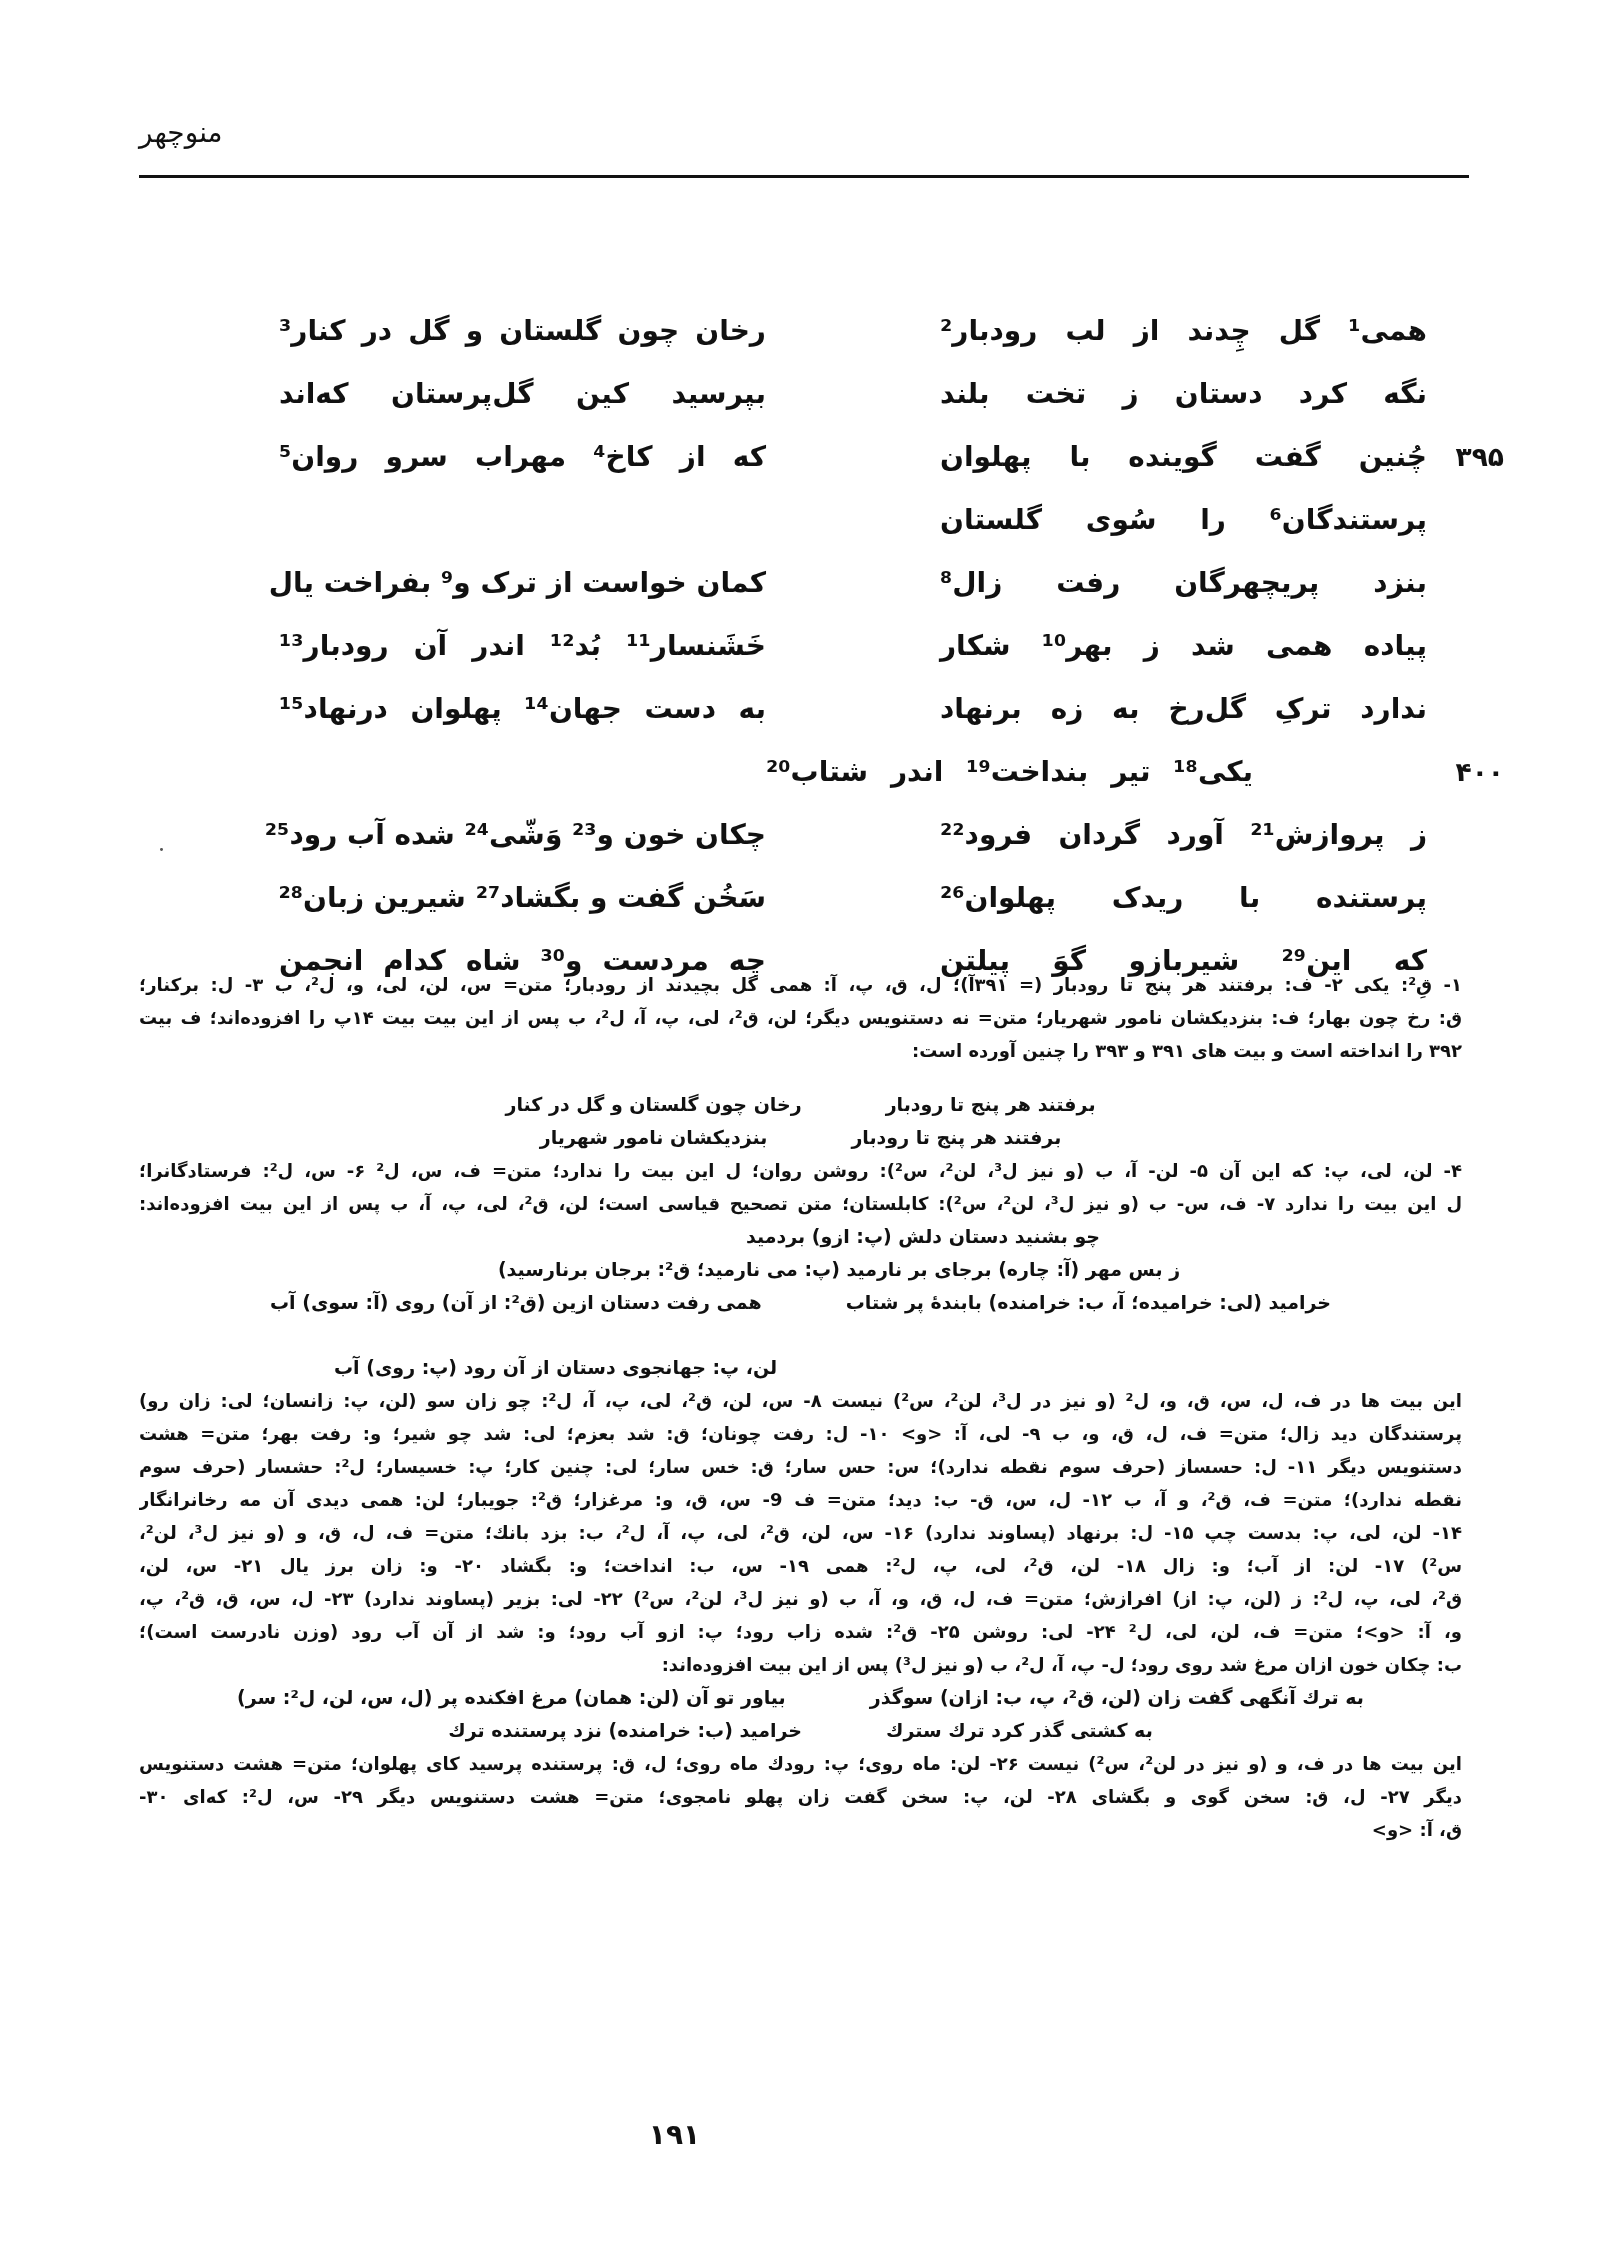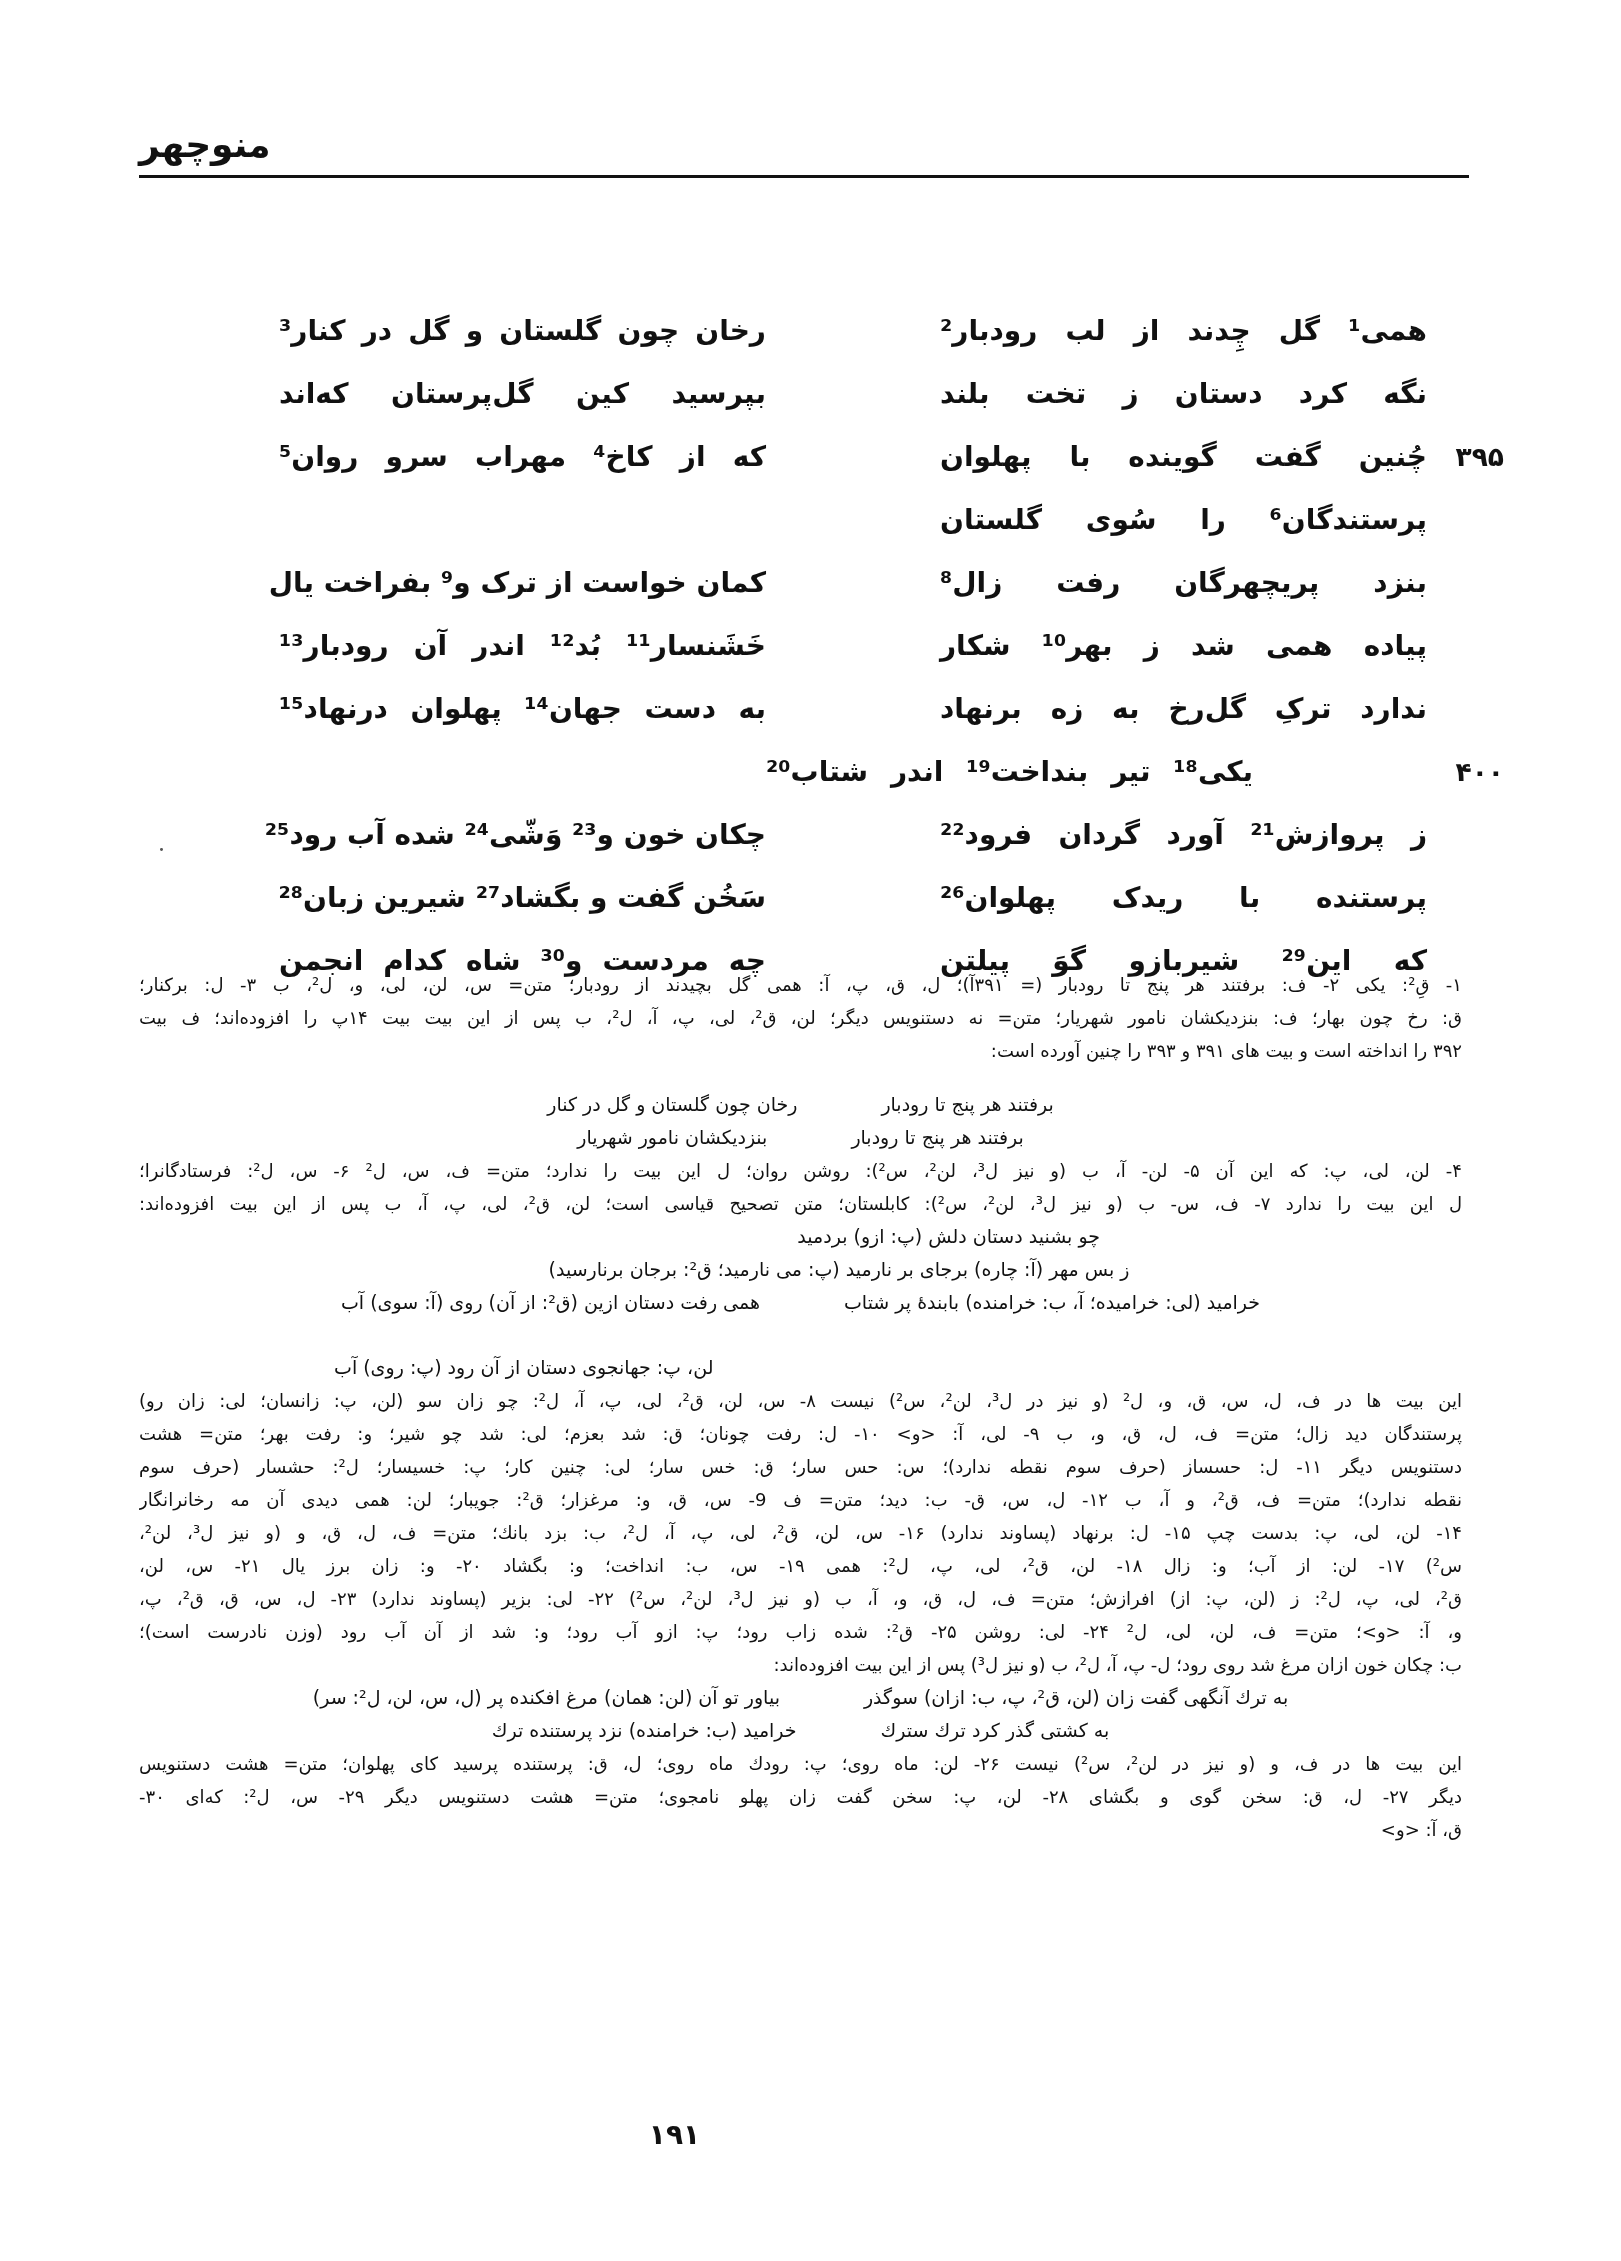--- a/index.html
+++ b/index.html
@@ -1,24 +1,24 @@
 <!DOCTYPE html>
 <html style="font-size:11px"><head>
 <meta charset="utf-8">
 <style>
   html, body { margin:0; padding:0; background:#ffffff; }
   body { width:1621px; height:2261px; position:relative; overflow:hidden; color:#111; font-family:"DejaVu Sans", sans-serif; }
-  .header-title { position:absolute; top:124px; left:139px; font-size:36px; font-weight:bold; direction:rtl; }
+  .header-title { position:absolute; top:116px; left:139px; font-size:28px; font-weight:normal; direction:rtl; }
   .header-rule { position:absolute; top:175px; left:139px; width:1330px; height:2.8px; background:#111; }
   .verses { position:absolute; top:299px; left:230px; width:1197px; direction:rtl; }
   .verse { display:flex; flex-direction:row; height:63px; align-items:center; position:relative; }
   .vnum { position:absolute; right:-77px; width:70px; text-align:right; font-size:26.5px; font-weight:bold; }
   .hemi { width:487px; font-size:28px; font-weight:bold; text-align:justify; text-align-last:justify; white-space:nowrap; }
   .gap { width:174px; }
-  .notes { position:absolute; top:968px; left:139px; width:1323px; direction:rtl; font-size:18px; font-weight:normal; line-height:33px; }
+  .notes { position:absolute; top:968px; left:139px; width:1323px; direction:rtl; font-size:18px; font-weight:bold; line-height:33px; }
   .note-line { white-space:nowrap; overflow:hidden; text-align:justify; text-align-last:justify; }
   .note-line.short { text-align-last:right; }
   .quote { display:flex; justify-content:center; gap:84px; font-size:19px; line-height:33px; }
   .quote span { white-space:nowrap; }
   .quote.single { justify-content:flex-start; padding-right:362px; }
   .quote.left { justify-content:center; padding-left:77px; }
   .quote.left2 { justify-content:flex-end; padding-left:195px;margin-top:32px; }
   .page-num { position:absolute; top:2118px; left:0; width:1349px; text-align:center; font-size:28px; font-weight:bold; direction:rtl; }
   .dot { position:absolute; top:848px; left:160px; width:2.8px; height:2.8px; background:#555; border-radius:50%; }
 </style>

